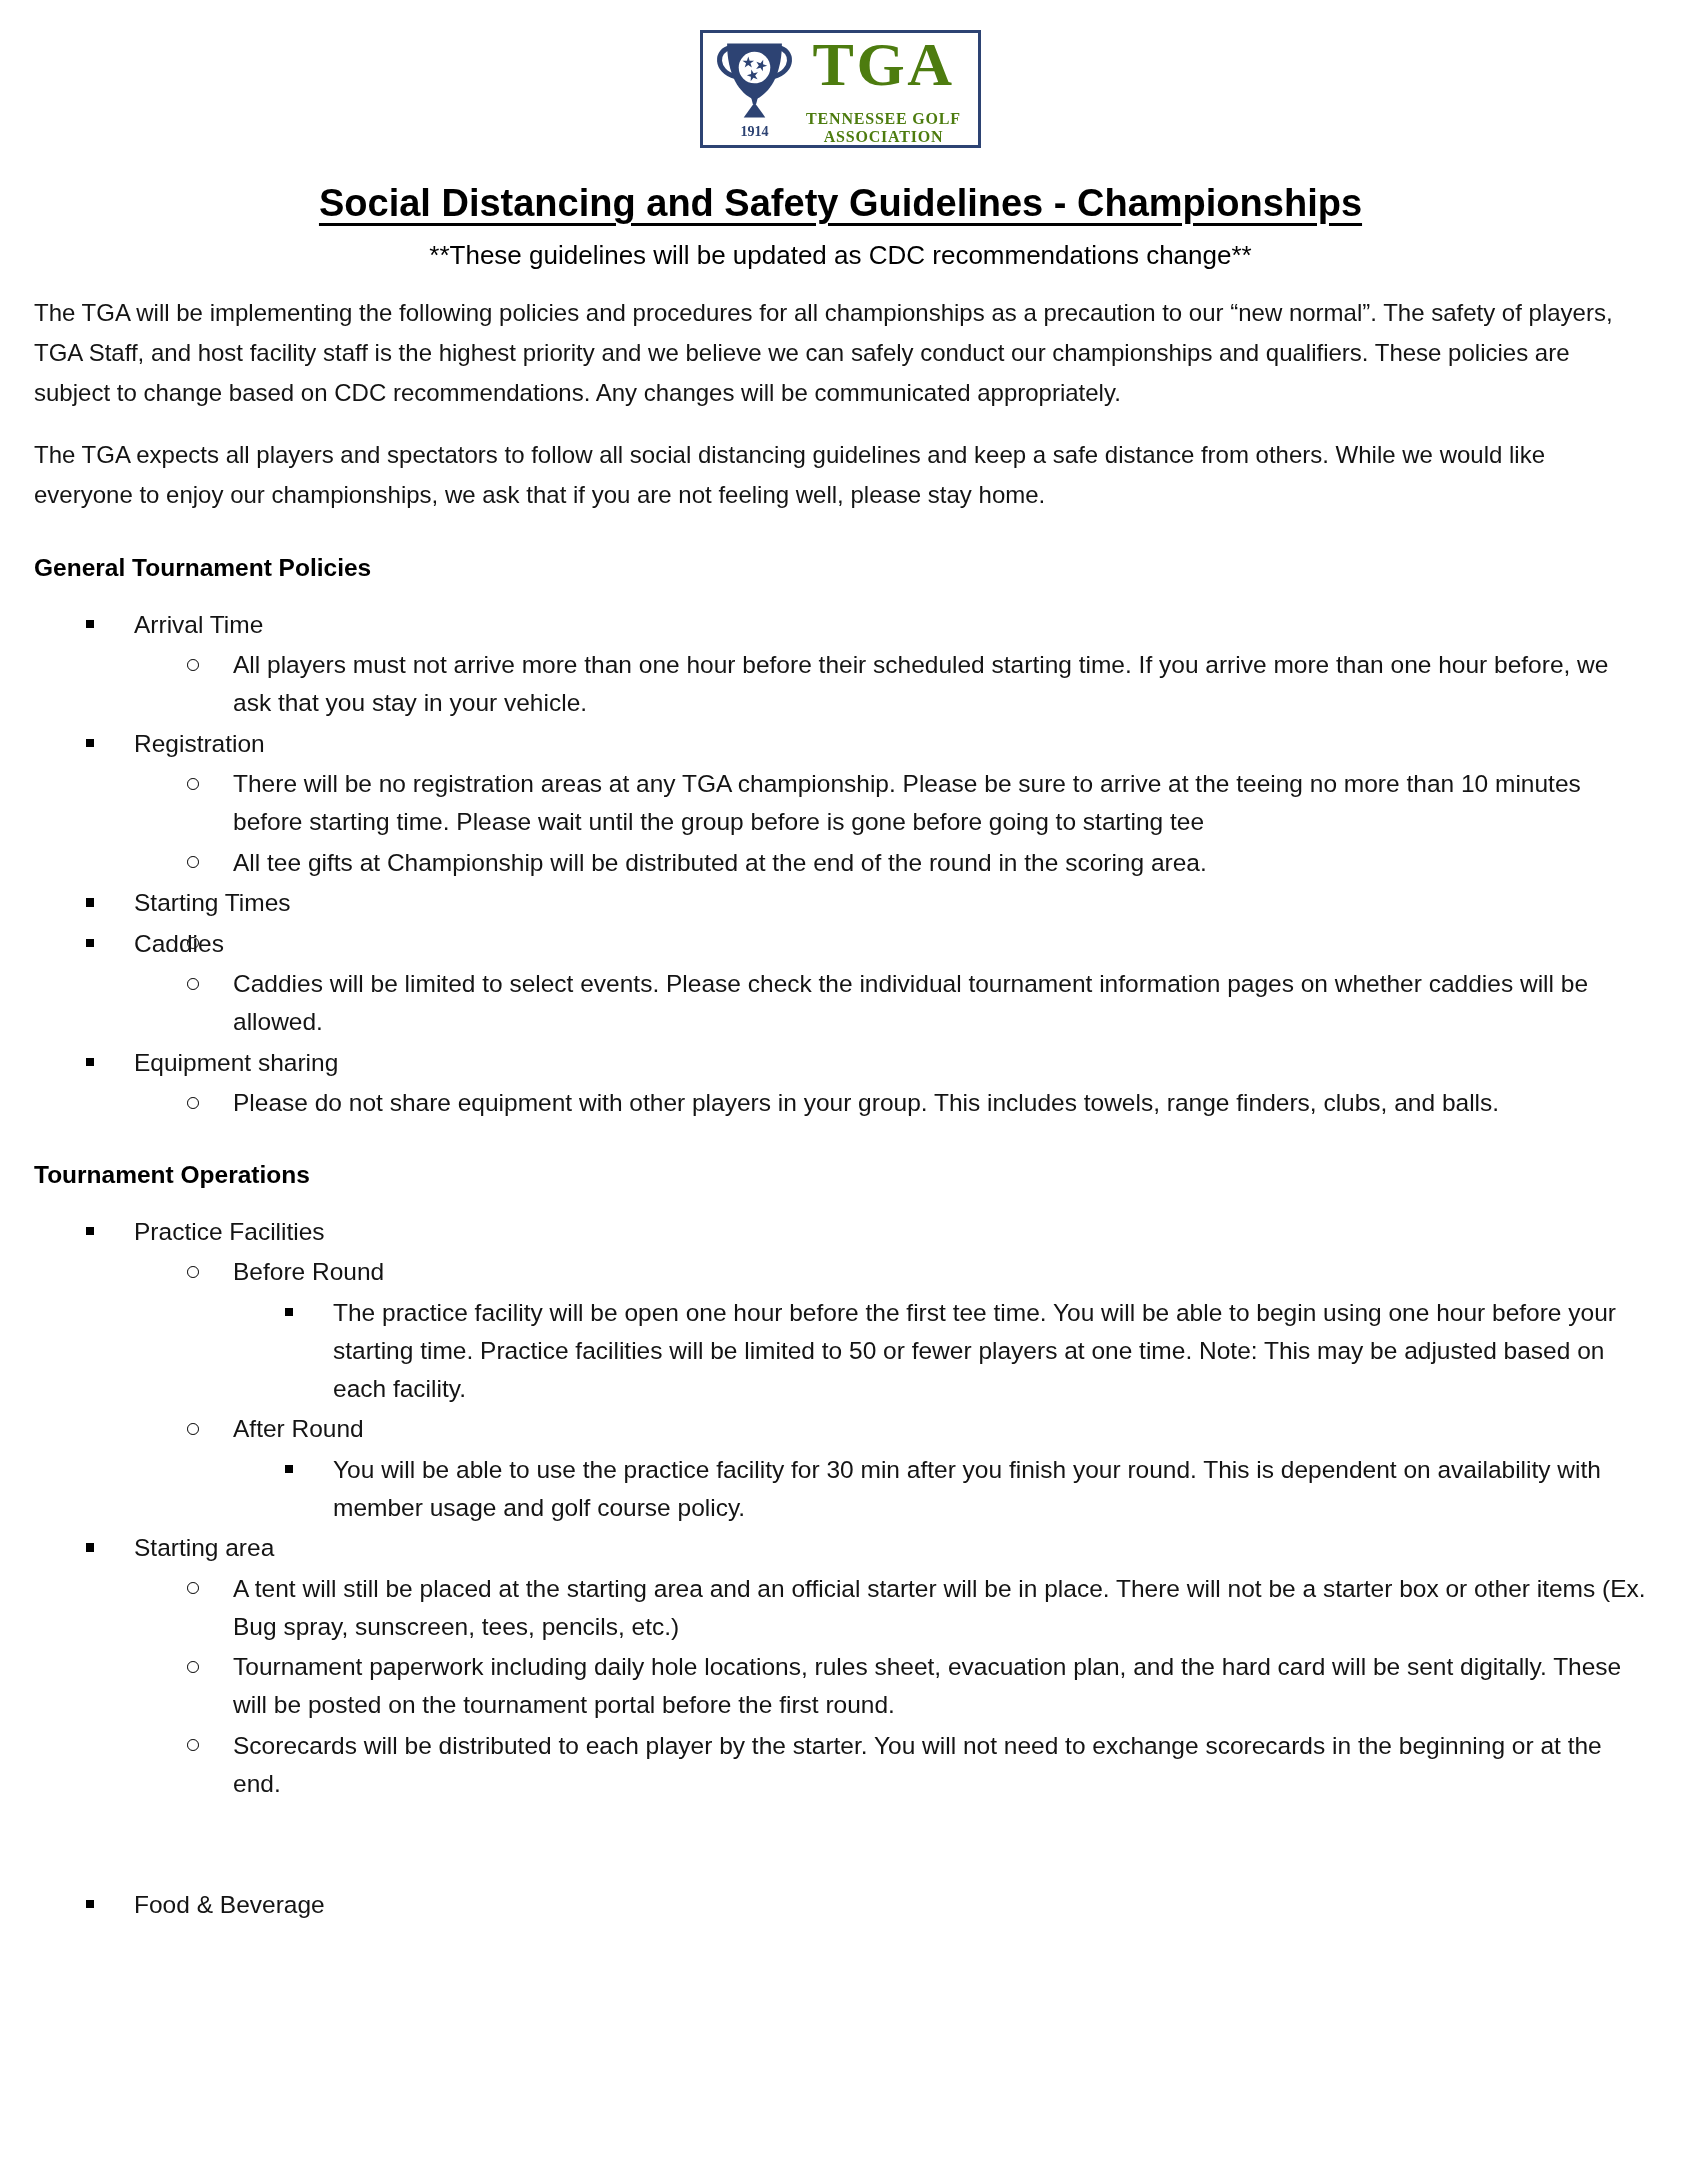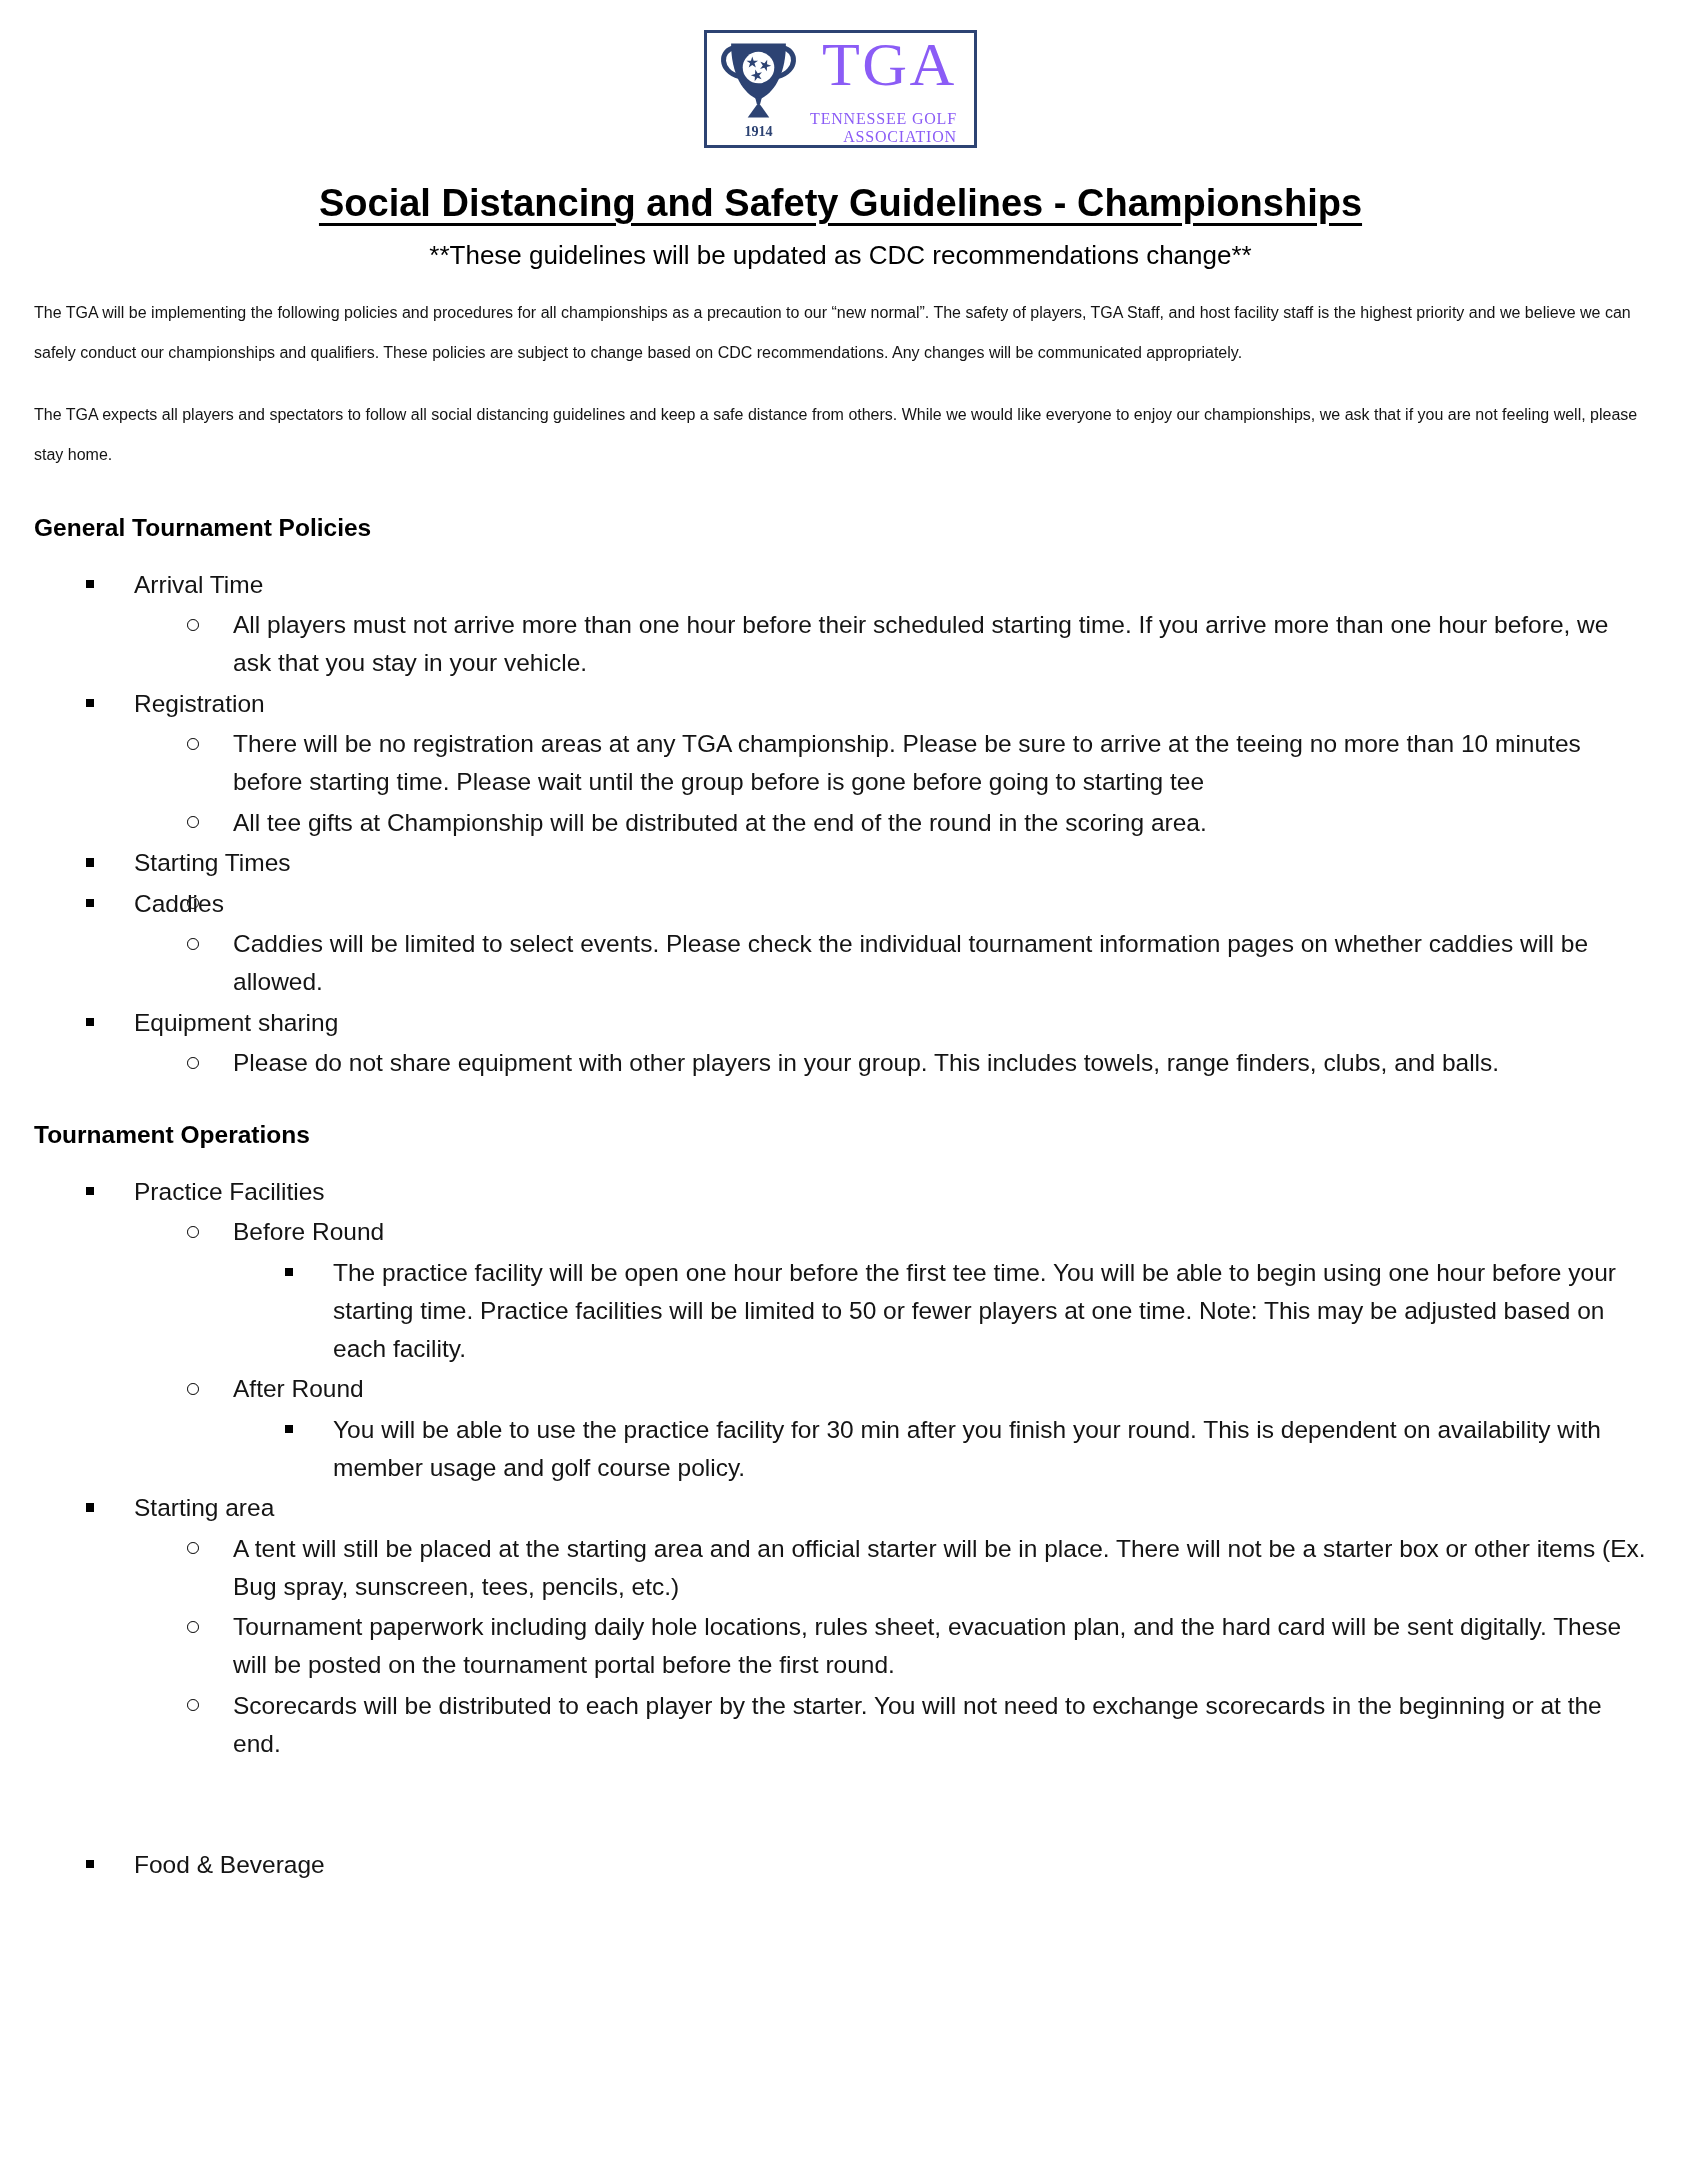--- a/index.html
+++ b/index.html
@@ -26,24 +26,24 @@
     background: #fff;
     display: flex;
     align-items: center;
     gap: 10px;
     padding: 5px 17px 3.4px 10px;
     height: 118px;
     box-sizing: border-box;
   }
   .trophy { width: 83px; height: 106px; }
   .logo-right {
-    text-align: right;
-    color: #8b5cf6;
+    text-align: center;
+    color: #4d7c0f;
     font-family: "Liberation Serif", serif;
-    font-weight: normal;
+    font-weight: bold;
     line-height: 1;
   }
   .logo-tga { font-size: 62px; letter-spacing: 2.5px; line-height: 0.95; }
   .logo-line1 { font-size: 16px; letter-spacing: 0.8px; margin-top: 17px; }
   .logo-line2 { font-size: 16px; letter-spacing: 0.8px; margin-top: 1.7px; }
 
   
   .title {
     text-align: center;
     font-size: 38px;
@@ -57,21 +57,21 @@
   .subtitle {
     text-align: center;
     font-size: 26px;
     font-weight: 400;
     margin: 15px 0 0 0;
     color: #000;
   }
 
   
   .para {
-    font-size: 16px;
+    font-size: 24px;
     line-height: 40px;
     margin: 22px 0 0 0;
   }
   .para:first-of-type { margin-top: 32px; }
 
   .section { margin-top: 0; }
   .section-heading {
     font-size: 24.5px;
     font-weight: bold;
     margin: 39px 0 0 0;

